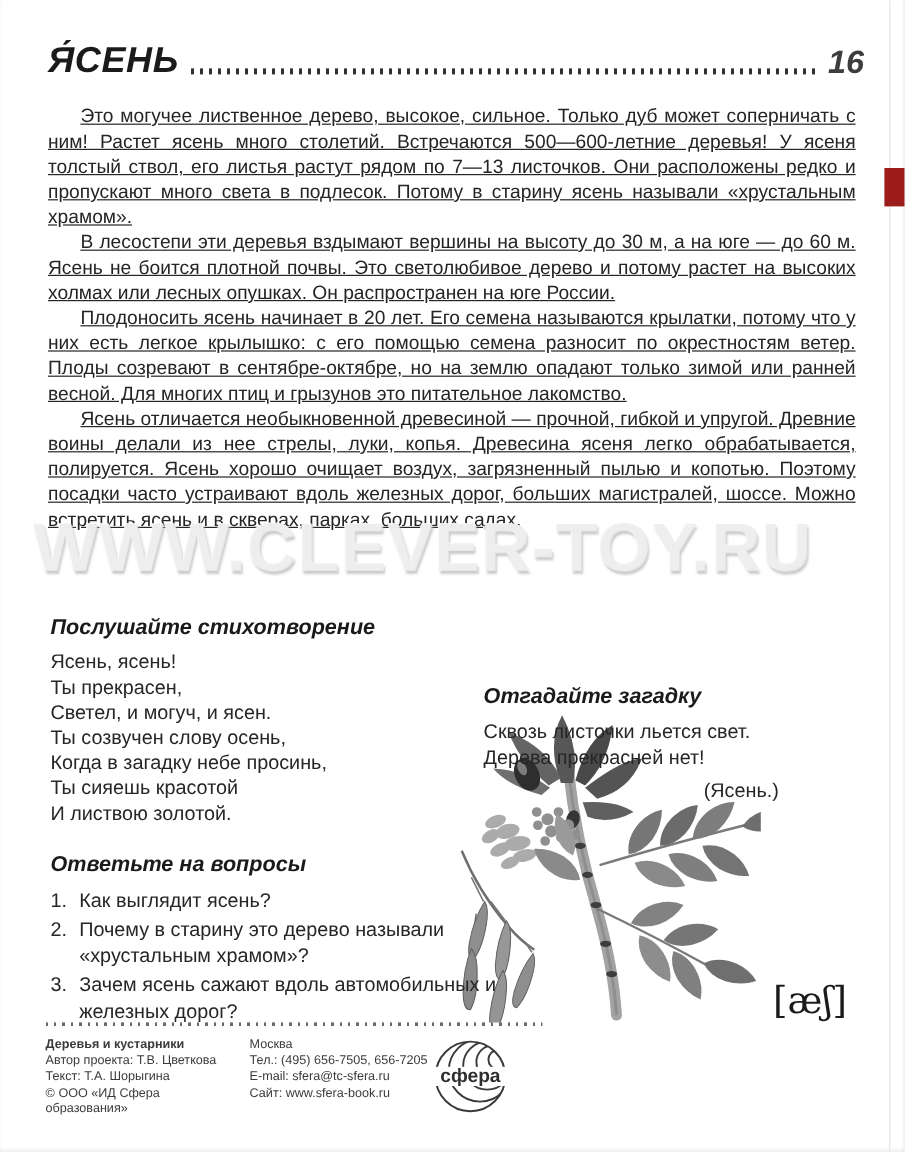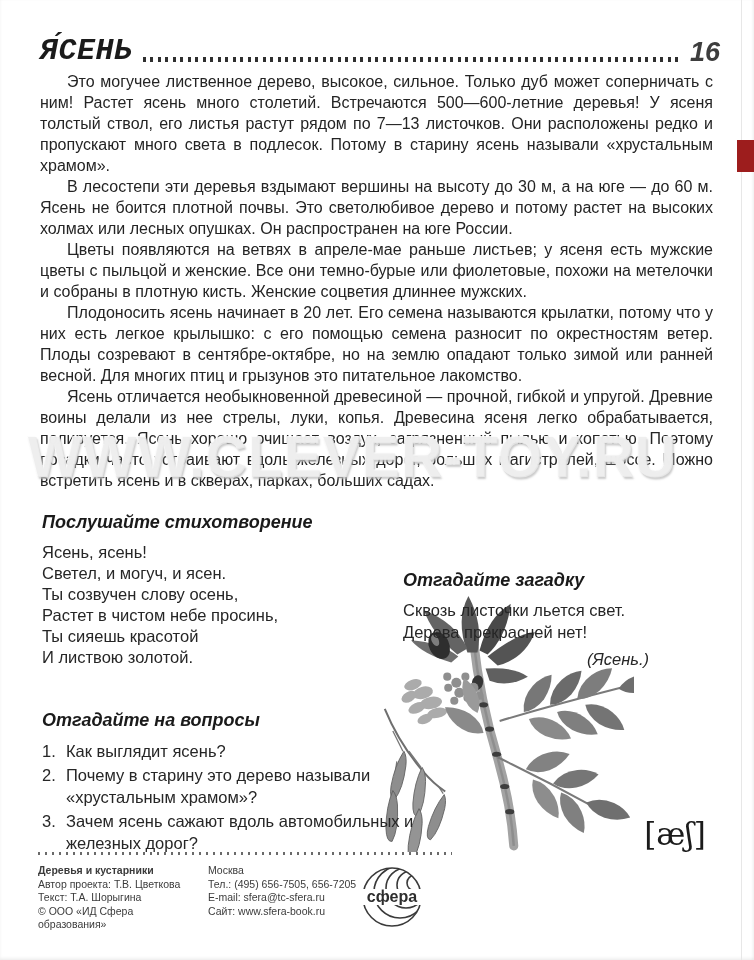--- a/index.html
+++ b/index.html
@@ -5,47 +5,47 @@
   html,body { margin:0; padding:0; background:#ffffff; }
   .page {
     position:relative; width:754px; height:960px; background:#fff;
     font-family:"Liberation Sans", sans-serif; color:#262626; overflow:hidden;
     box-shadow: inset 0 -2px 3px rgba(0,0,0,0.06), inset -2px 0 2px rgba(0,0,0,0.03);
   }
   .page-edge-line { position:absolute; left:741px; top:0; width:1px; height:100%; background:#e7e7e7; }
 
   
   .header { position:absolute; left:40px; top:36px; right:34px; display:flex; align-items:flex-end; }
-  .title { font-size:30px; font-weight:bold; font-style:italic; line-height:1; color:#1b1b1b; letter-spacing:0.5px;font-family:Liberation Mono, monospace; }
+  .title { font-size:30px; font-weight:bold; font-style:italic; line-height:1; color:#1b1b1b; letter-spacing:0.5px; }
   .leader { flex:1; height:5px; margin:0 8px 4px 10px;
     background-image:repeating-linear-gradient(90deg,#2f2f2f 0 3px,transparent 3px 7.5px); }
   .pagenum { font-size:27px; font-weight:bold; font-style:italic; line-height:1; color:#3d3d3d; }
 
   .edge-tab { position:absolute; left:737px; top:140px; width:17px; height:32px; background:#9d1d1d; }
 
   
-  .body-text { position:absolute; left:40px; top:71px; width:673px; z-index:1; }
+  .body-text { position:absolute; left:40px; top:87px; width:673px; z-index:1;text-decoration:underline; }
   .body-text p { margin:0; font-size:16px; line-height:21px; text-align:justify; text-indent:27px; color:#242424; }
 
   
   .watermark {
     position:absolute; left:28px; top:424px; width:720px; z-index:2;
     font-size:57px; font-weight:bold; white-space:nowrap; letter-spacing:1px;
     color:rgba(236,236,236,0.82);
     text-shadow:-1px -1px 0 rgba(252,252,252,0.9), 1px 2px 2px rgba(190,190,190,0.8);
   }
 
   .section-heading { font-size:18px; font-weight:bold; font-style:italic; color:#1a1a1a; margin-bottom:9px; }
 
   .poem { position:absolute; left:42px; top:512px; width:345px; z-index:3; }
   .poem-line { font-size:16.5px; line-height:21px; }
 
   .riddle { position:absolute; left:403px; top:530px; width:312px; z-index:3;margin-top:40px; }
   .riddle-line { font-size:16.5px; line-height:21.5px; }
-  .riddle-answer { font-size:16.5px; font-style:italic; text-align:right; padding-right:66px; margin-top:7px; }
+  .riddle-answer { font-size:16.5px; text-align:right; padding-right:66px; margin-top:7px; }
 
   .questions { position:absolute; left:42px; top:710px; width:385px; z-index:3; }
   .q { display:flex; font-size:16.5px; line-height:22px; margin-top:2px; }
   .qnum { flex:none; width:24px; }
   .qtext { flex:1; }
 
   .illustration { position:absolute; left:326px; top:592px; width:308px; height:260px; z-index:1; }
 
   .word-labels { position:absolute; left:606px; top:796px; width:138px; text-align:center; z-index:3; }
   .label-cursive { font-family:"DejaVu Serif", serif; font-style:italic; font-size:33px; color:#2b2b2b; letter-spacing:1px; }
@@ -73,46 +73,46 @@
     <span class="title">Я́СЕНЬ</span>
     <span class="leader"></span>
     <span class="pagenum">16</span>
   </div>
 
   <div class="edge-tab"></div>
 
   <div class="body-text">
     <p>Это могучее лиственное дерево, высокое, сильное. Только дуб может соперничать с ним! Растет ясень много столетий. Встречаются 500—600-летние деревья! У ясеня толстый ствол, его листья растут рядом по 7—13 листочков. Они расположены редко и пропускают много света в подлесок. Потому в старину ясень называли «хрустальным храмом».</p>
     <p>В лесостепи эти деревья вздымают вершины на высоту до 30 м, а на юге — до 60 м. Ясень не боится плотной почвы. Это светолюбивое дерево и потому растет на высоких холмах или лесных опушках. Он распространен на юге России.</p>
-    <p>Цветы появляются на ветвях в апреле-мае раньше листьев; у ясеня есть мужские цветы с пыльцой и женские. Все они темно-бурые или фиолетовые, похожи на метелочки и собраны в плотную кисть. Женские соцветия длиннее мужских.</p>
     <p>Плодоносить ясень начинает в 20 лет. Его семена называются крылатки, потому что у них есть легкое крылышко: с его помощью семена разносит по окрестностям ветер. Плоды созревают в сентябре-октябре, но на землю опадают только зимой или ранней весной. Для многих птиц и грызунов это питательное лакомство.</p>
     <p>Ясень отличается необыкновенной древесиной — прочной, гибкой и упругой. Древние воины делали из нее стрелы, луки, копья. Древесина ясеня легко обрабатывается, полируется. Ясень хорошо очищает воздух, загрязненный пылью и копотью. Поэтому посадки часто устраивают вдоль железных дорог, больших магистралей, шоссе. Можно встретить ясень и в скверах, парках, больших садах.</p>
   </div>
 
   <div class="watermark">WWW.CLEVER-TOY.RU</div>
 
   <div class="poem">
     <div class="section-heading">Послушайте стихотворение</div>
     <div class="poem-line">Ясень, ясень!</div>
+    <div class="poem-line">Ты прекрасен,</div>
     <div class="poem-line">Светел, и могуч, и ясен.</div>
     <div class="poem-line">Ты созвучен слову осень,</div>
-    <div class="poem-line">Растет в чистом небе просинь,</div>
+    <div class="poem-line">Когда в загадку небе просинь,</div>
     <div class="poem-line">Ты сияешь красотой</div>
     <div class="poem-line">И листвою золотой.</div>
   </div>
 
   <div class="riddle">
     <div class="section-heading">Отгадайте загадку</div>
     <div class="riddle-line">Сквозь листочки льется свет.</div>
     <div class="riddle-line">Дерева прекрасней нет!</div>
     <div class="riddle-answer">(Ясень.)</div>
   </div>
 
   <div class="questions">
-    <div class="section-heading">Отгадайте на вопросы</div>
+    <div class="section-heading">Ответьте на вопросы</div>
     <div class="q">
       <span class="qnum">1.</span>
       <span class="qtext">Как выглядит ясень?</span>
     </div>
     <div class="q">
       <span class="qnum">2.</span>
       <span class="qtext">Почему в старину это дерево называли «хрустальным храмом»?</span>
     </div>
     <div class="q">
       <span class="qnum">3.</span>

